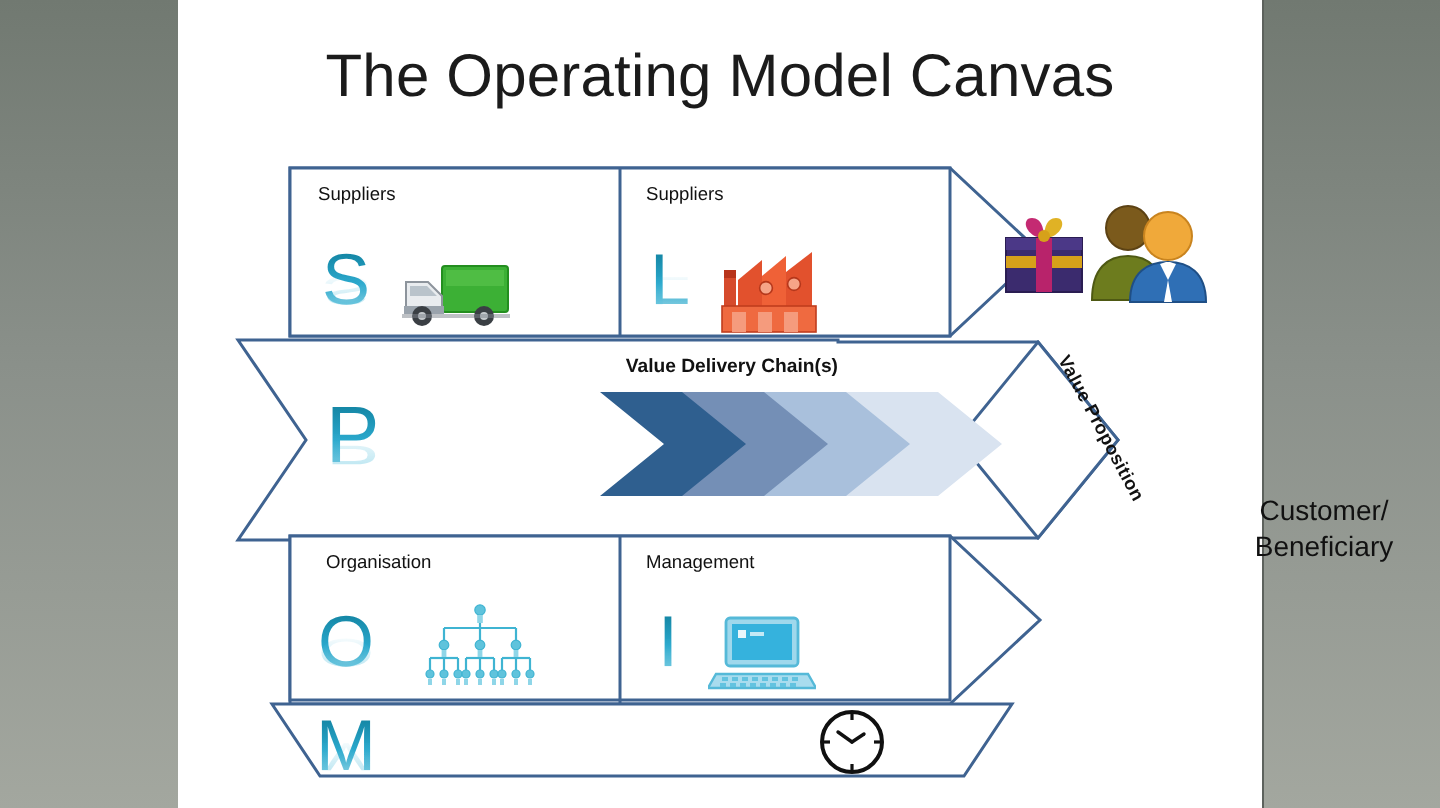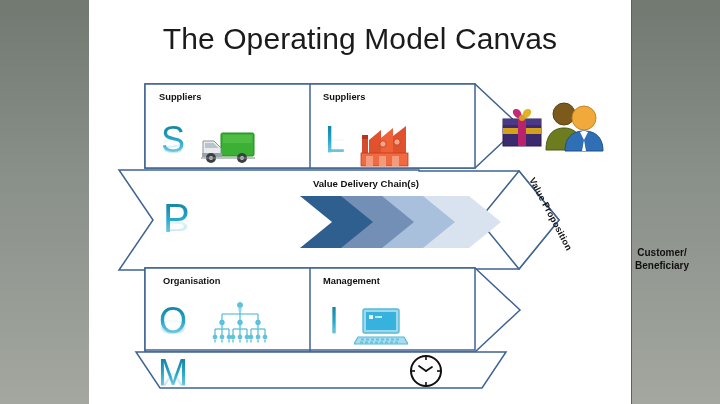--- a/index.html
+++ b/index.html
@@ -20,21 +20,21 @@
   
   #slide{position:absolute;left:89px;top:0;width:542px;height:404px;background:#ffffff;}
 
   
   #title{
     position:absolute;left:0;top:22px;width:542px;text-align:center;
     font-size:30px;font-weight:400;color:#1b1b1b;letter-spacing:.1px;
     font-family:"Liberation Sans", sans-serif;
   }
 
-  .cell-label{position:absolute;font-size:9.3px;font-weight:700;color:#111;}
+  .cell-label{position:absolute;font-size:9.3px;font-weight:400;color:#111;}
 
   .bigletter{
     position:absolute;font-size:36px;font-weight:400;line-height:1;
     background:linear-gradient(180deg,#0e7c99 0%,#2aa8cc 55%,#9fd9e8 100%);
     -webkit-background-clip:text;background-clip:text;color:transparent;
     font-family:"Liberation Sans", sans-serif;
   }
   .bigletter::after{
     content:attr(data-ghost);position:absolute;left:0;top:92%;
     transform:scaleY(-.55);transform-origin:top;
@@ -54,21 +54,21 @@
   #vp-text{
     position:absolute;left:447px;top:176px;width:86px;
     font-size:9.2px;font-weight:700;color:#111;line-height:1.18;
     transform:rotate(62deg);transform-origin:left top;
     text-align:left;letter-spacing:.2px;
   }
 
   
   #cust-label{
     position:absolute;left:527px;top:246px;width:92px;text-align:center;
-    font-size:10px;font-weight:700;color:#111;line-height:1.3;
+    font-size:14px;font-weight:400;color:#111;line-height:1.3;
   }
   #mgmt-label{position:absolute;left:150px;top:363px;width:220px;text-align:center;
     font-size:9.6px;font-weight:700;color:#111;}
 
   .icon{position:absolute;}
 </style>
 </head>
 <body>
 
 <div id="screen">

